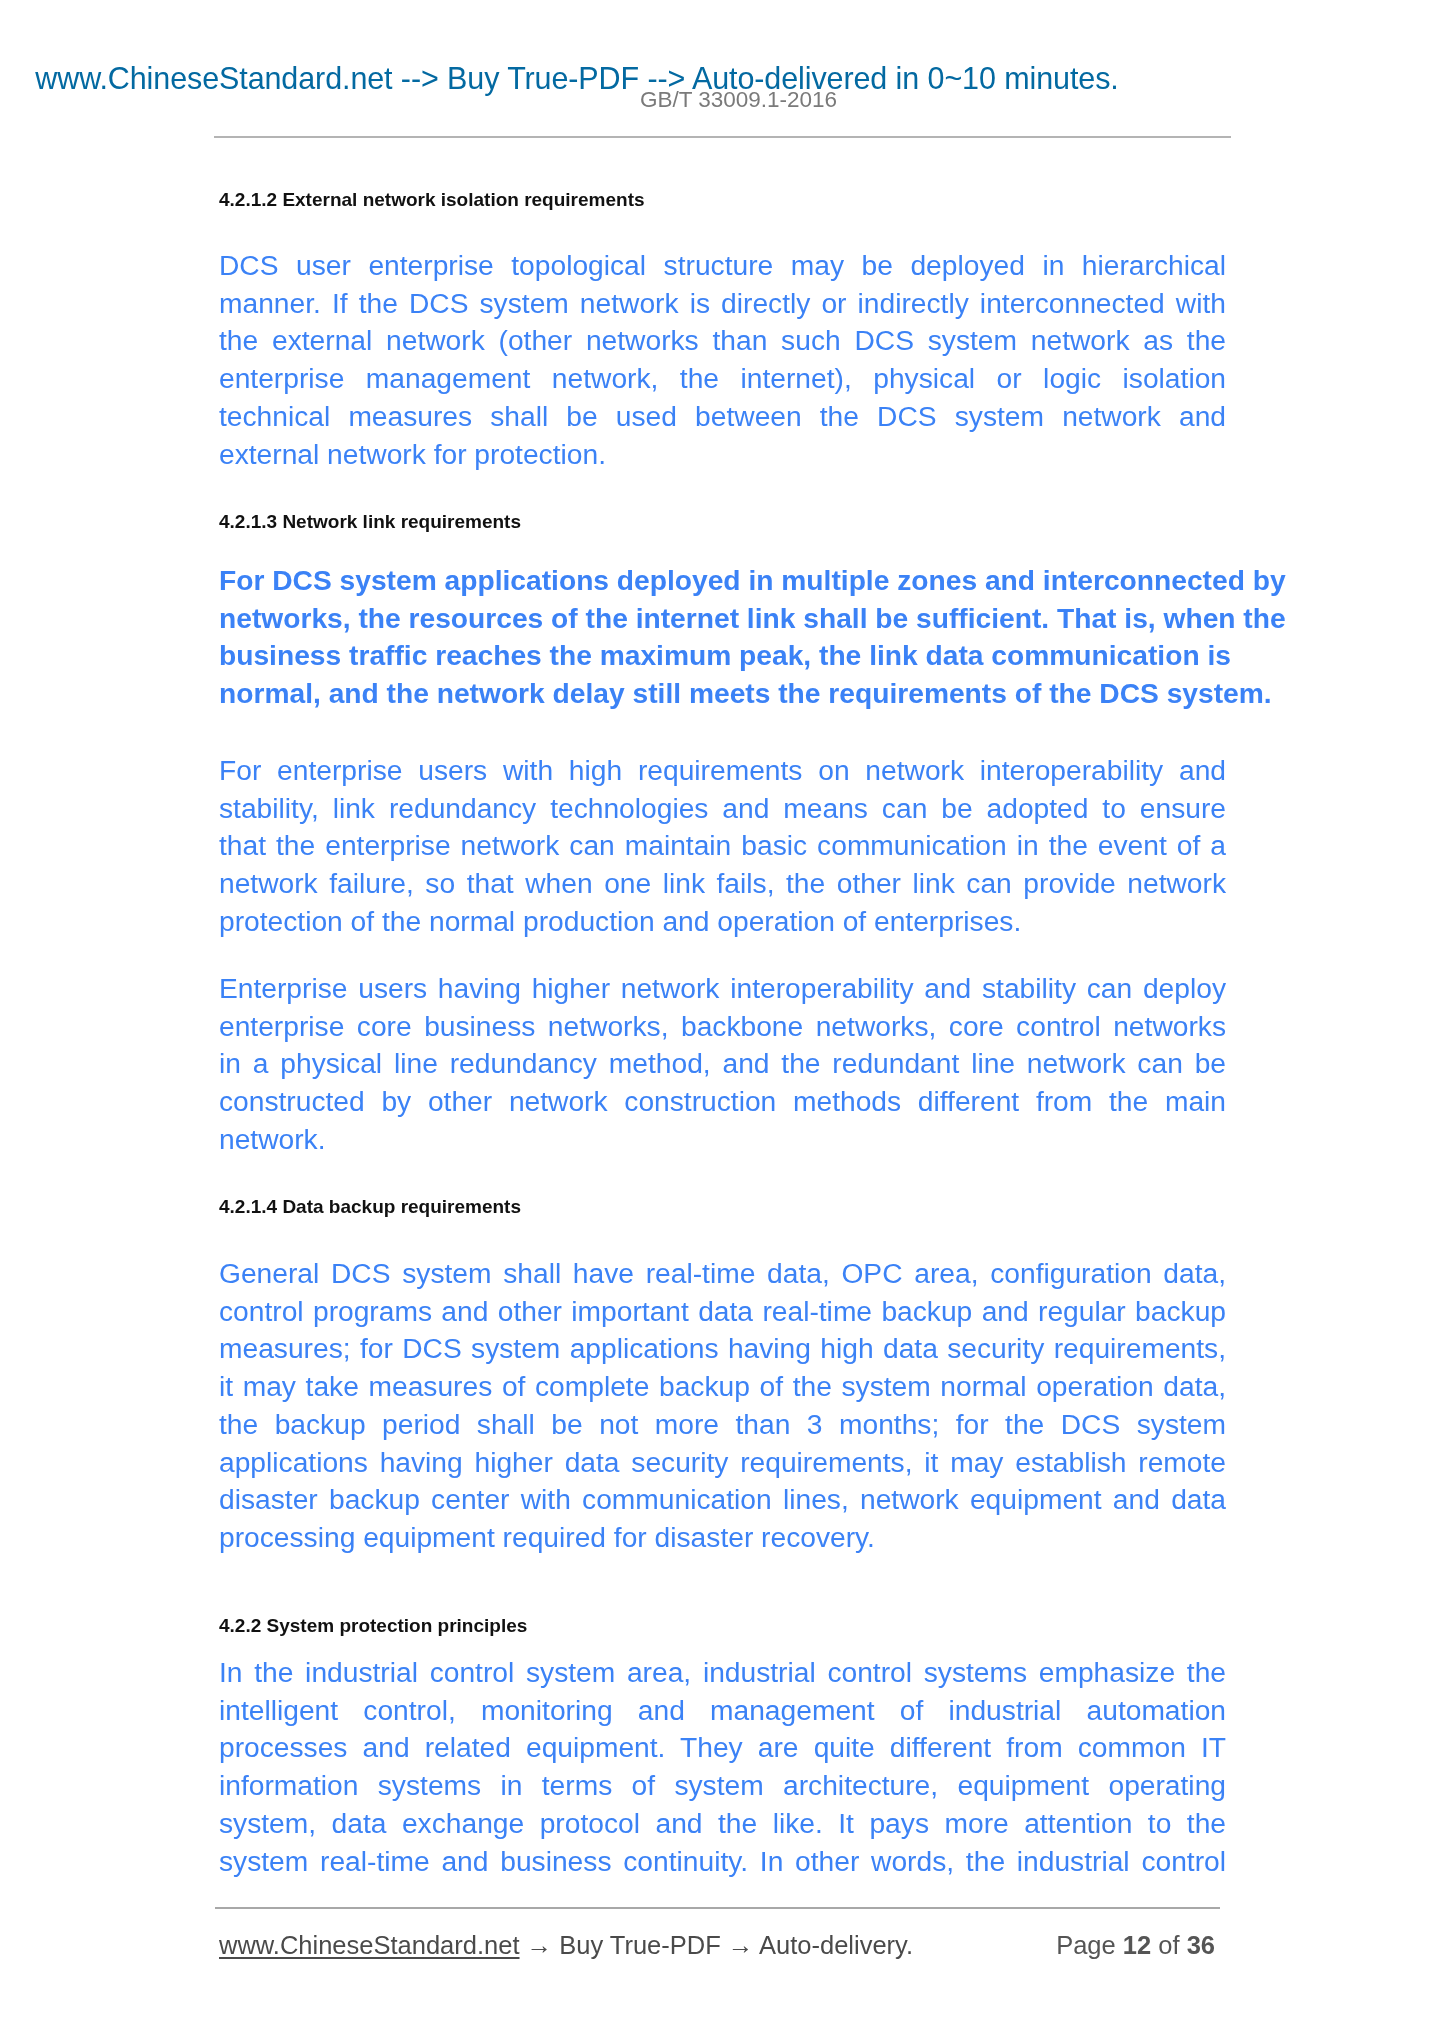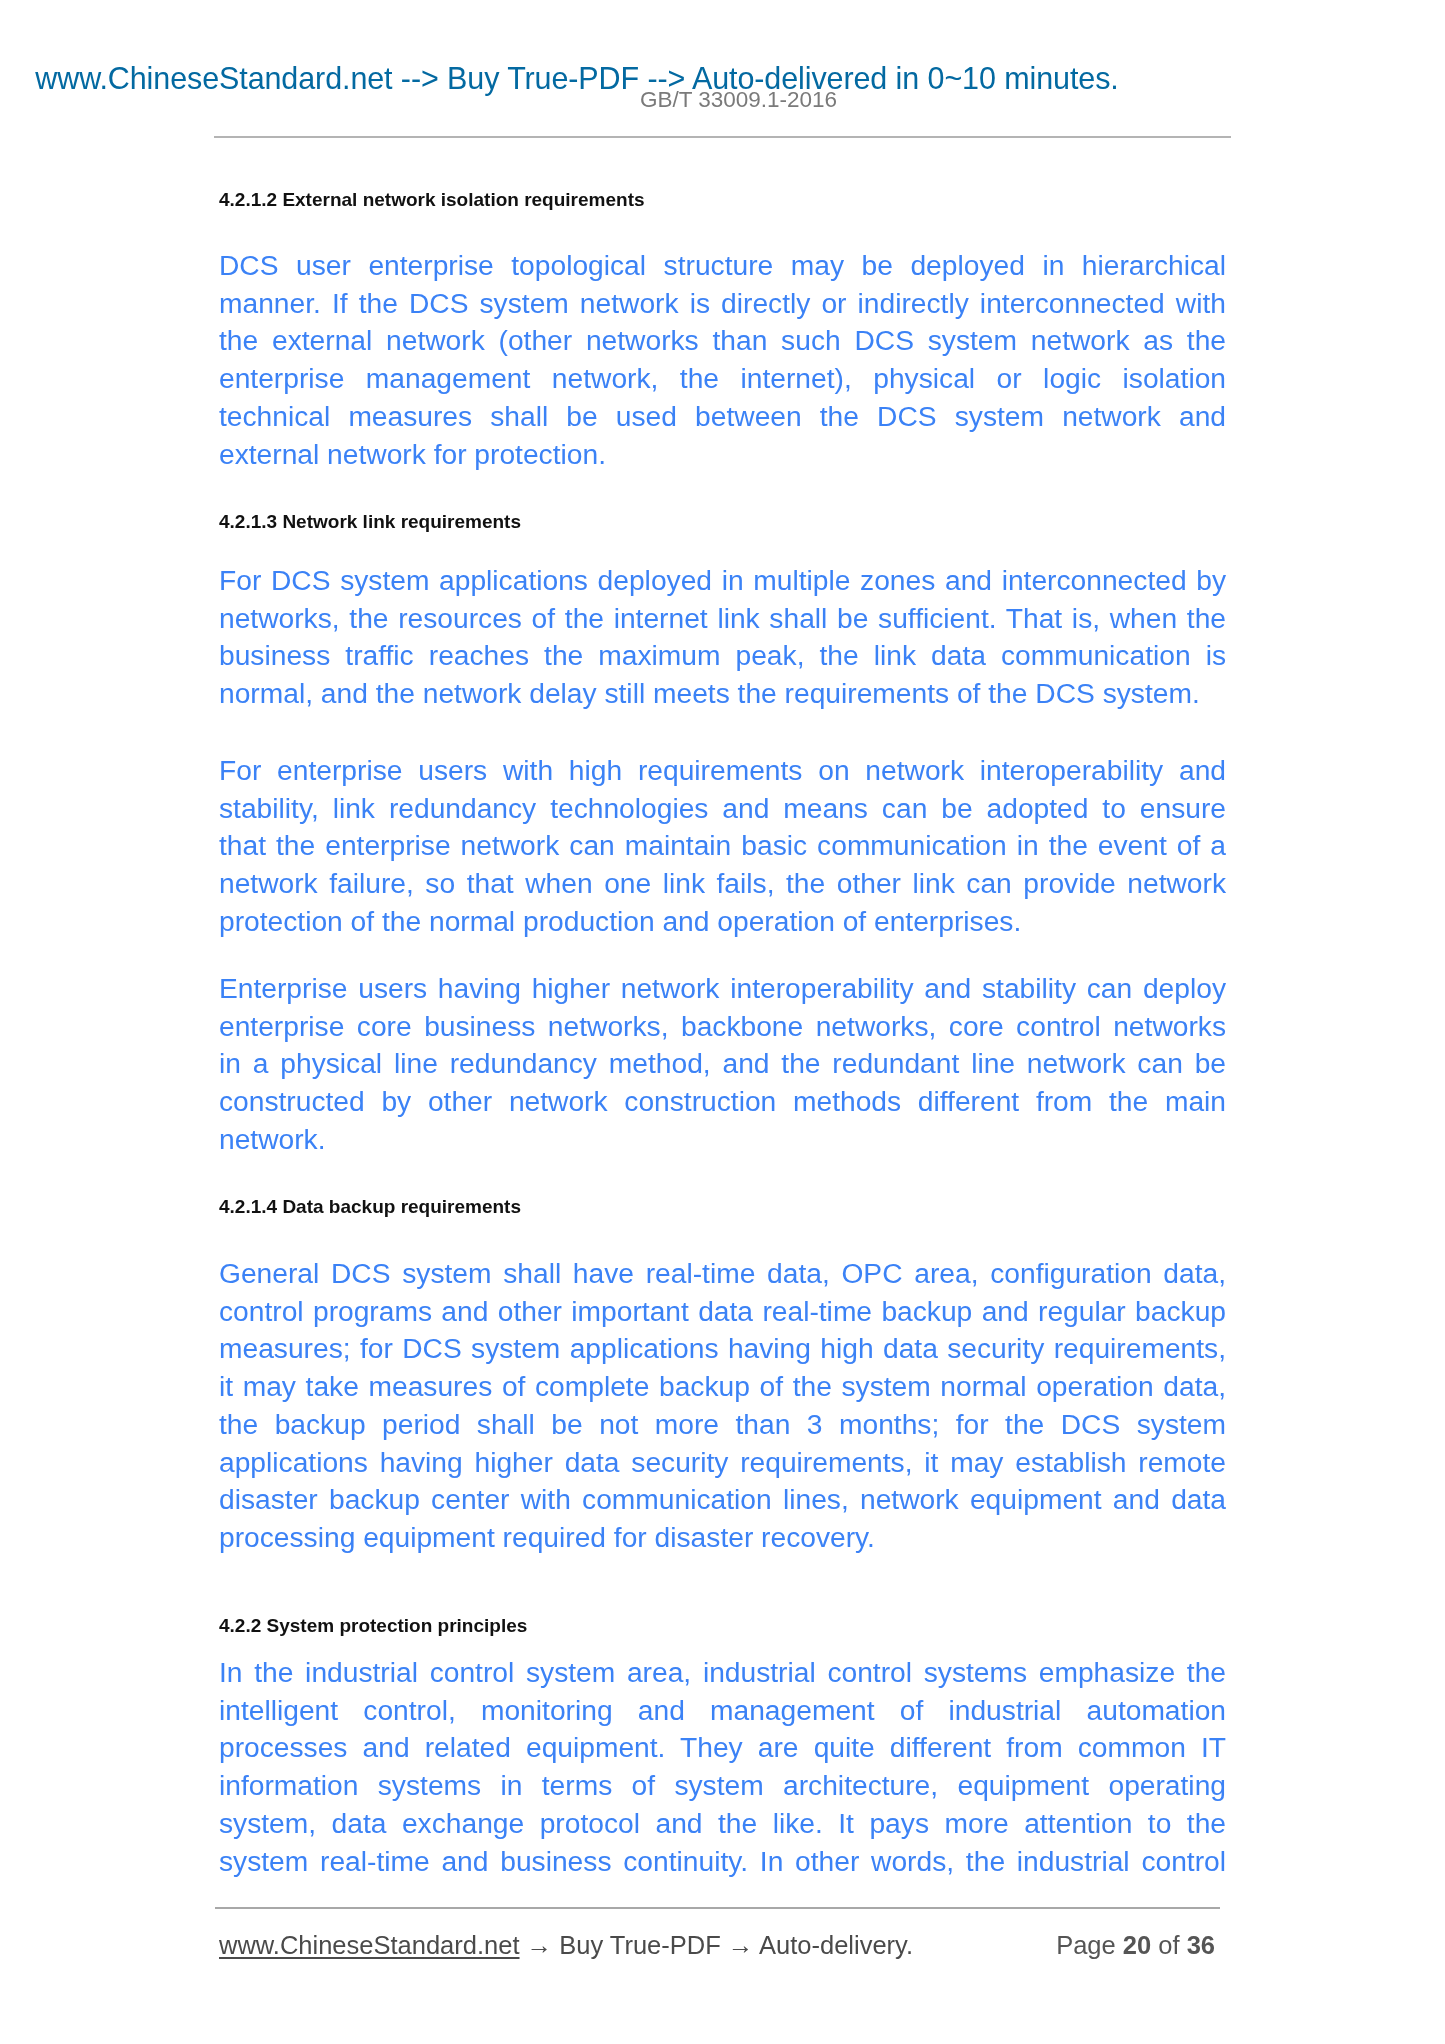--- a/index.html
+++ b/index.html
@@ -14,21 +14,21 @@
   .hdr-rule  { position: absolute; left: 214px; width: 1017px; top: 136px; height: 0;
                border-top: 2px solid #b4b4b4; }
 
   .block { position: absolute; left: 219px; width: 1007px; }
   .heading { font-size: 19px; font-weight: bold; line-height: 37.7px; white-space: nowrap; color: #111; }
   .line { font-size: 28.2px; line-height: 37.7px; white-space: nowrap; overflow: visible;
           text-align: justify; text-align-last: justify; color: #3b82f6; }
   .line.last { text-align: left; text-align-last: left; }
 
   #h1 { top: 181px; }  #p1 { top: 247px; }
-  #h2 { top: 503px; }  #p2 { top: 562px; }
+  #h2 { top: 503px; }  #p2 { top: 562px; font-weight: bold; }
   #p3 { top: 752px; }  #p4 { top: 970px; }
   #h3 { top: 1188px; } #p5 { top: 1255px; }
   #h4 { top: 1587px; margin-top: 20px; } #p6 { top: 1654px; }
 
   .ftr-rule { position: absolute; left: 215px; width: 1005px; top: 1907px; height: 0;
               border-top: 2px solid #a8a8a8; }
   .ftr-left { position: absolute; left: 219px; top: 1930px; font-size: 25.5px; line-height: 30px;
               color: #4a4a4a; white-space: nowrap; }
   .ftr-left a { color: #4a4a4a; text-decoration: underline; text-decoration-thickness: 2px;
                 text-underline-offset: 3px; }
@@ -101,16 +101,16 @@
 <div class="ftr-rule"></div>
 <div class="ftr-left">
   <a>www.ChineseStandard.net</a>
   <span class="ftr-arrow">→</span>
   <span>Buy True-PDF</span>
   <span class="ftr-arrow">→</span>
   <span>Auto-delivery.</span>
 </div>
 <div class="ftr-right">
   <span>Page</span>
-  <b>20</b>
+  <b>12</b>
   <span>of</span>
   <b>36</b>
 </div>
 
 </body></html>

